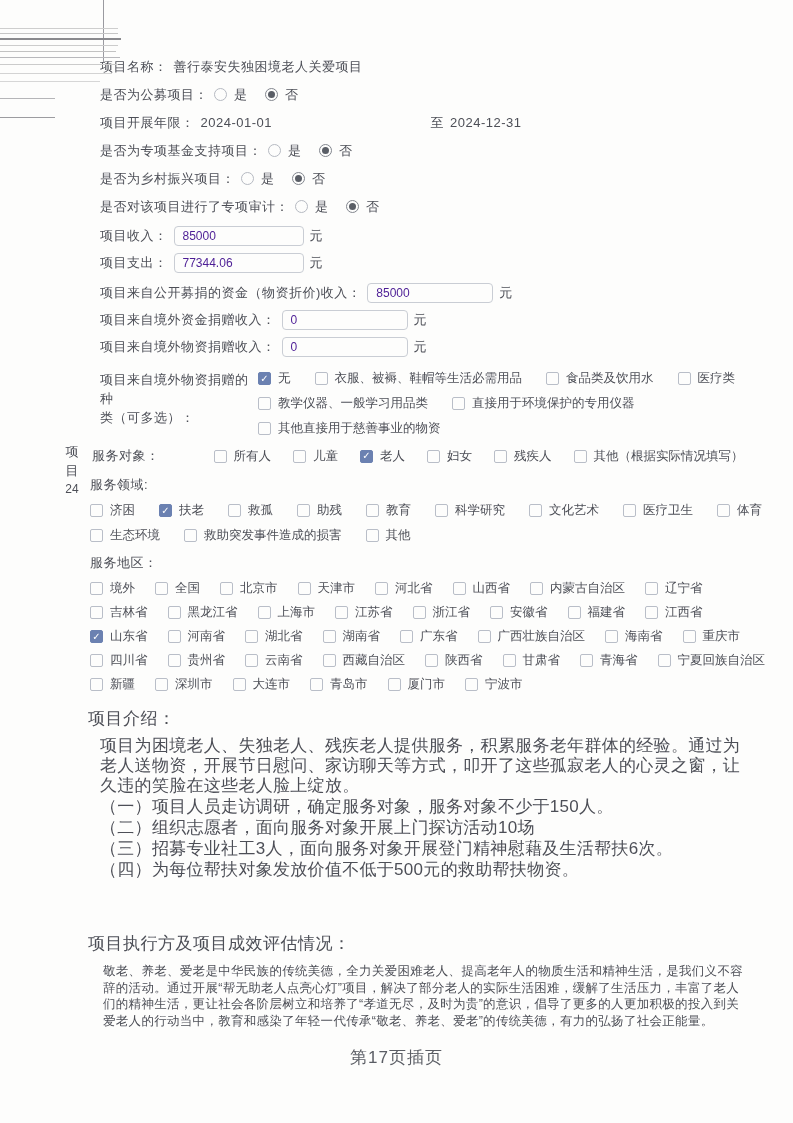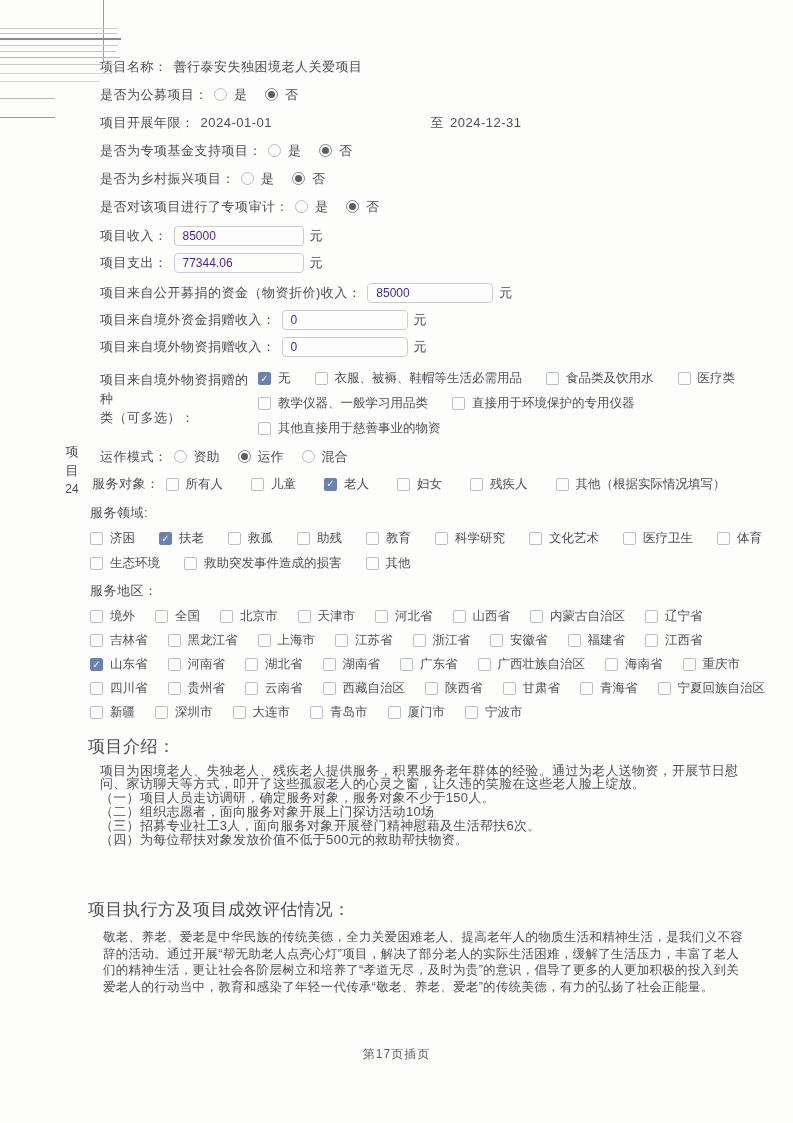--- a/index.html
+++ b/index.html
@@ -45,30 +45,30 @@
   .cb-opt .opt-label{margin-left:7px;}
 
   .two-col{display:flex;margin:12px 0 10px 100px;font-size:13px;}
   .two-col .label-block{width:158px;line-height:19px;letter-spacing:.5px;flex:0 0 158px;}
   .two-col .cb-group{width:500px;}
 
   .section-label{margin:0 0 8px 90px;font-size:13px;letter-spacing:.5px;}
   .group-indent{margin-left:90px;width:675px;}
 
   .intro-label{margin:14px 0 6px 88px;font-size:17px;letter-spacing:.5px;}
-  .intro-body{margin-left:100px;width:648px;font-size:13px;line-height:13px;letter-spacing:.3px;}
+  .intro-body{margin-left:100px;width:648px;font-size:17px;line-height:20px;letter-spacing:.3px;}
   .intro-body p{margin:0 0 1px 0;}
 
   .eval-section{margin-top:52px;}
   .eval-text{margin:8px 0 16px 103px;width:642px;font-size:12.5px;line-height:16.5px;letter-spacing:.3px;}
 
   .side-label{position:absolute;left:62px;top:442px;font-size:13px;color:#4d4f57;text-align:center;width:20px;line-height:19px;}
   .side-num{font-size:12px;}
 
-  .footer{position:absolute;top:1046px;left:0;right:0;text-align:center;font-size:12px;color:#5a5d64;letter-spacing:1px;}
+  .footer{position:absolute;top:1046px;left:0;right:0;text-align:center;font-size:17px;color:#5a5d64;letter-spacing:1px;}
 </style>
 </head>
 <body>
 
 <div class="page">
 
   <div>
     <div class="art-v" style="left:103px;top:0;height:62px;"></div>
     <div class="art" style="left:0;top:28px;width:118px;background:#cecece;"></div>
     <div class="art" style="left:0;top:33px;width:118px;background:#c6c6c6;"></div>
@@ -234,44 +234,24 @@
             <span class="opt-label">直接用于环境保护的专用仪器</span>
           </span>
 
           <span class="cb-opt">
             <span class="cb"></span>
             <span class="opt-label">其他直接用于慈善事业的物资</span>
           </span>
         </div>
     </div>
 
-    <div class="row">
-      <span class="lab">运作模式：</span>
-      <span class="radio-group">
-
-          <span class="radio-opt">
-            <span class="rd"></span>
-            <span class="opt-label">资助</span>
-          </span>
-
-          <span class="radio-opt">
-            <span class="rd on"></span>
-            <span class="opt-label">运作</span>
-          </span>
-
-          <span class="radio-opt">
-            <span class="rd"></span>
-            <span class="opt-label">混合</span>
-          </span>
-        </span>
-    </div>
 
     <div class="row" style="margin-left:92px;height:auto;margin-bottom:11px;">
       <span class="lab">服务对象：</span>
-      <span class="cb-group" style="column-gap:28px;">
+      <span class="cb-group" style="column-gap:22px;margin-left:48px;">
 
           <span class="cb-opt">
             <span class="cb"></span>
             <span class="opt-label">所有人</span>
           </span>
 
           <span class="cb-opt">
             <span class="cb"></span>
             <span class="opt-label">儿童</span>
           </span>

